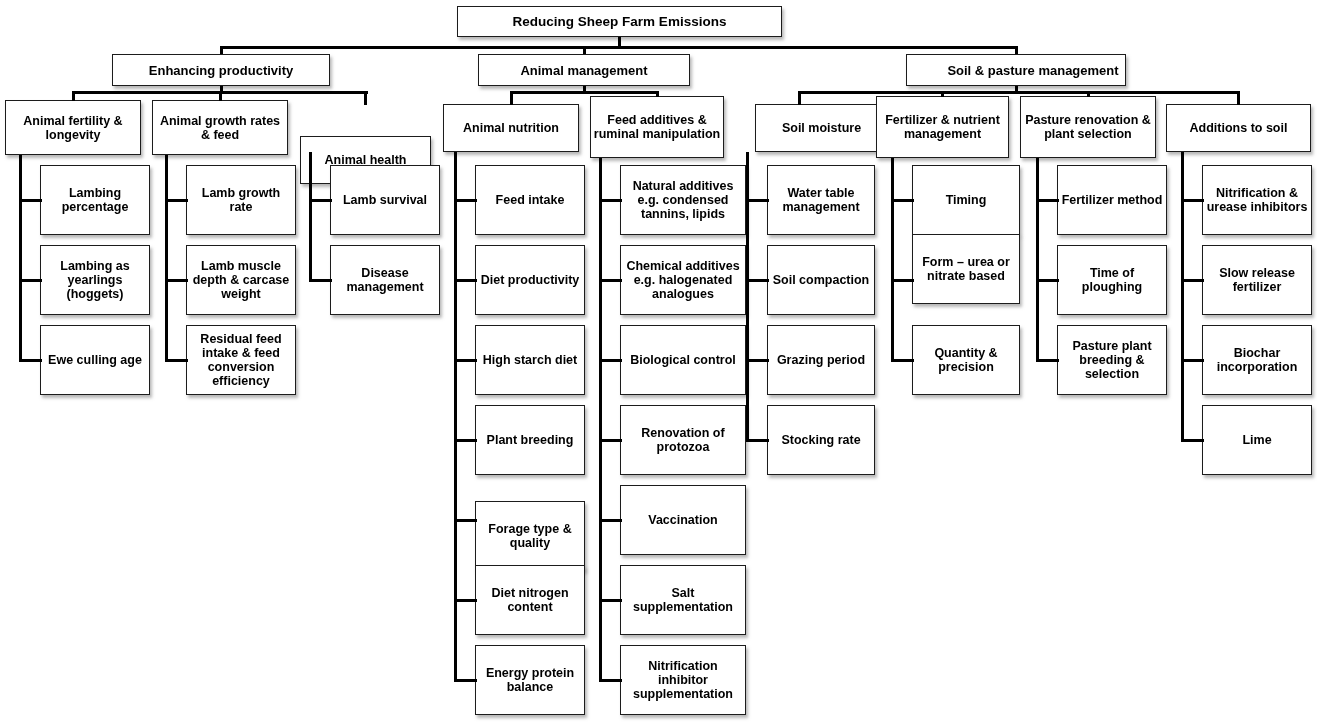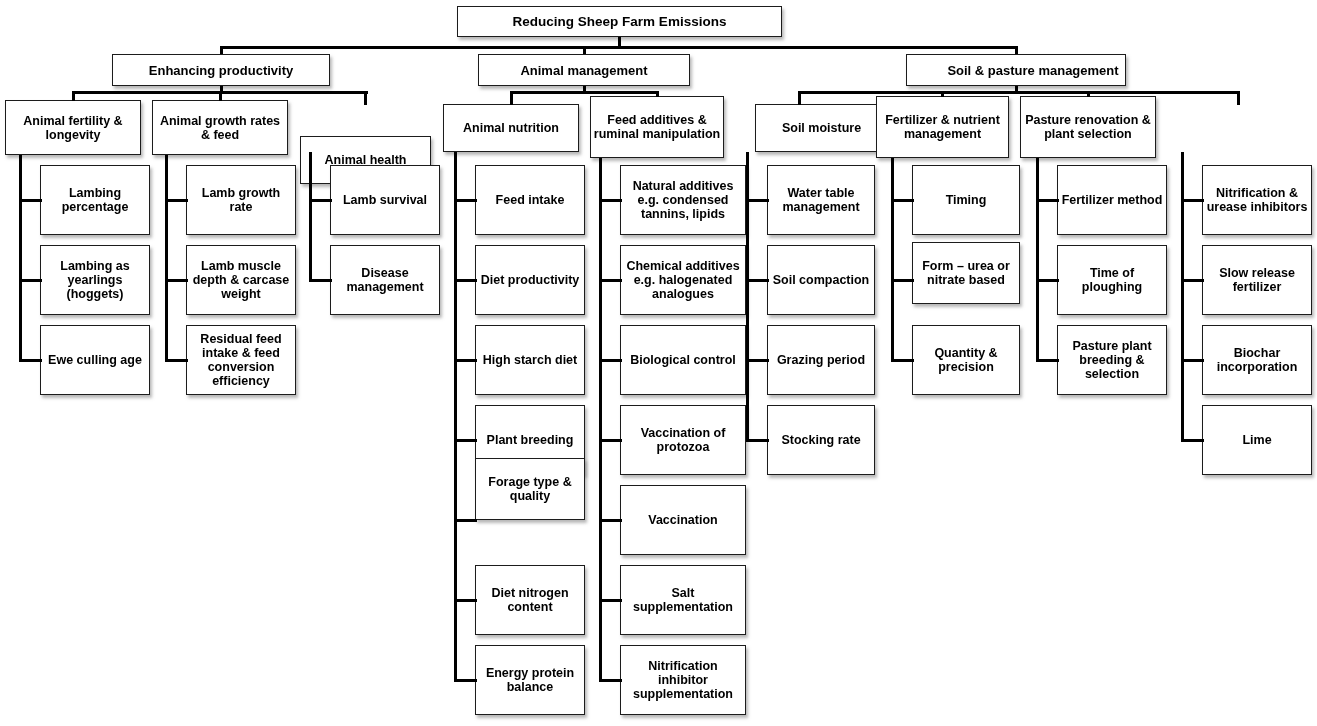--- a/index.html
+++ b/index.html
@@ -110,21 +110,21 @@
     </div>
     <div class="conn" style="left: 454px; top: 279px; width: 23px; height: 3px;"></div>
     <div class="node leaf" style="left: 475px; top: 325px; width: 110px; height: 70px;">
       <span>High starch diet</span>
     </div>
     <div class="conn" style="left: 454px; top: 359px; width: 23px; height: 3px;"></div>
     <div class="node leaf" style="left: 475px; top: 405px; width: 110px; height: 70px;">
       <span>Plant breeding</span>
     </div>
     <div class="conn" style="left: 454px; top: 439px; width: 23px; height: 3px;"></div>
-    <div class="node leaf" style="left: 475px; top: 458px; width: 110px; height: 62px;">
+    <div class="node leaf" style="left: 475px; top: 501px; width: 110px; height: 70px;">
       <span>Forage type &amp; quality</span>
     </div>
     <div class="conn" style="left: 454px; top: 519px; width: 23px; height: 3px;"></div>
     <div class="node leaf" style="left: 475px; top: 565px; width: 110px; height: 70px;">
       <span>Diet nitrogen content</span>
     </div>
     <div class="conn" style="left: 454px; top: 599px; width: 23px; height: 3px;"></div>
     <div class="node leaf" style="left: 475px; top: 645px; width: 110px; height: 70px;">
       <span>Energy protein balance</span>
     </div>
@@ -139,21 +139,21 @@
     <div class="conn" style="left: 599px; top: 199px; width: 23px; height: 3px;"></div>
     <div class="node leaf" style="left: 620px; top: 245px; width: 126px; height: 70px;">
       <span>Chemical additives e.g. halogenated analogues</span>
     </div>
     <div class="conn" style="left: 599px; top: 279px; width: 23px; height: 3px;"></div>
     <div class="node leaf" style="left: 620px; top: 325px; width: 126px; height: 70px;">
       <span>Biological control</span>
     </div>
     <div class="conn" style="left: 599px; top: 359px; width: 23px; height: 3px;"></div>
     <div class="node leaf" style="left: 620px; top: 405px; width: 126px; height: 70px;">
-      <span>Vaccination of protozoa</span>
+      <span>Renovation of protozoa</span>
     </div>
     <div class="conn" style="left: 599px; top: 439px; width: 23px; height: 3px;"></div>
     <div class="node leaf" style="left: 620px; top: 485px; width: 126px; height: 70px;">
       <span>Vaccination</span>
     </div>
     <div class="conn" style="left: 599px; top: 519px; width: 23px; height: 3px;"></div>
     <div class="node leaf" style="left: 620px; top: 565px; width: 126px; height: 70px;">
       <span>Salt supplementation</span>
     </div>
     <div class="conn" style="left: 599px; top: 599px; width: 23px; height: 3px;"></div>
@@ -186,21 +186,21 @@
     </div>
     <div class="conn" style="left: 746px; top: 439px; width: 23px; height: 3px;"></div>
     <div class="conn" style="left: 746px; top: 152px; width: 3px; height: 290px;"></div>
     <div class="node l3" style="left: 876px; top: 96px; width: 133px; height: 62px;">
       <span>Fertilizer &amp; nutrient management</span>
     </div>
     <div class="node leaf" style="left: 912px; top: 165px; width: 108px; height: 70px;">
       <span>Timing</span>
     </div>
     <div class="conn" style="left: 891px; top: 199px; width: 23px; height: 3px;"></div>
-    <div class="node leaf" style="left: 912px; top: 242px; width: 108px; height: 62px; align-items: center;">
+    <div class="node leaf" style="left: 912px; top: 234px; width: 108px; height: 70px; align-items: center;">
       <span>Form – urea or nitrate based</span>
     </div>
     <div class="conn" style="left: 891px; top: 279px; width: 23px; height: 3px;"></div>
     <div class="node leaf" style="left: 912px; top: 325px; width: 108px; height: 70px;">
       <span>Quantity &amp; precision</span>
     </div>
     <div class="conn" style="left: 891px; top: 359px; width: 23px; height: 3px;"></div>
     <div class="conn" style="left: 891px; top: 158px; width: 3px; height: 204px;"></div>
     <div class="node l3" style="left: 1020px; top: 96px; width: 136px; height: 62px;">
       <span>Pasture renovation &amp; plant selection</span>
@@ -211,20 +211,23 @@
     <div class="conn" style="left: 1036px; top: 199px; width: 23px; height: 3px;"></div>
     <div class="node leaf" style="left: 1057px; top: 245px; width: 110px; height: 70px;">
       <span>Time of ploughing</span>
     </div>
     <div class="conn" style="left: 1036px; top: 279px; width: 23px; height: 3px;"></div>
     <div class="node leaf" style="left: 1057px; top: 325px; width: 110px; height: 70px;">
       <span>Pasture plant breeding &amp; selection</span>
     </div>
     <div class="conn" style="left: 1036px; top: 359px; width: 23px; height: 3px;"></div>
     <div class="conn" style="left: 1036px; top: 158px; width: 3px; height: 204px;"></div>
+    <div class="node l3" style="left: 1166px; top: 104px; width: 145px; height: 48px;">
+      <span>Additions to soil</span>
+    </div>
     <div class="node leaf" style="left: 1202px; top: 165px; width: 110px; height: 70px;">
       <span>Nitrification &amp; urease inhibitors</span>
     </div>
     <div class="conn" style="left: 1181px; top: 199px; width: 23px; height: 3px;"></div>
     <div class="node leaf" style="left: 1202px; top: 245px; width: 110px; height: 70px;">
       <span>Slow release fertilizer</span>
     </div>
     <div class="conn" style="left: 1181px; top: 279px; width: 23px; height: 3px;"></div>
     <div class="node leaf" style="left: 1202px; top: 325px; width: 110px; height: 70px;">
       <span>Biochar incorporation</span>

